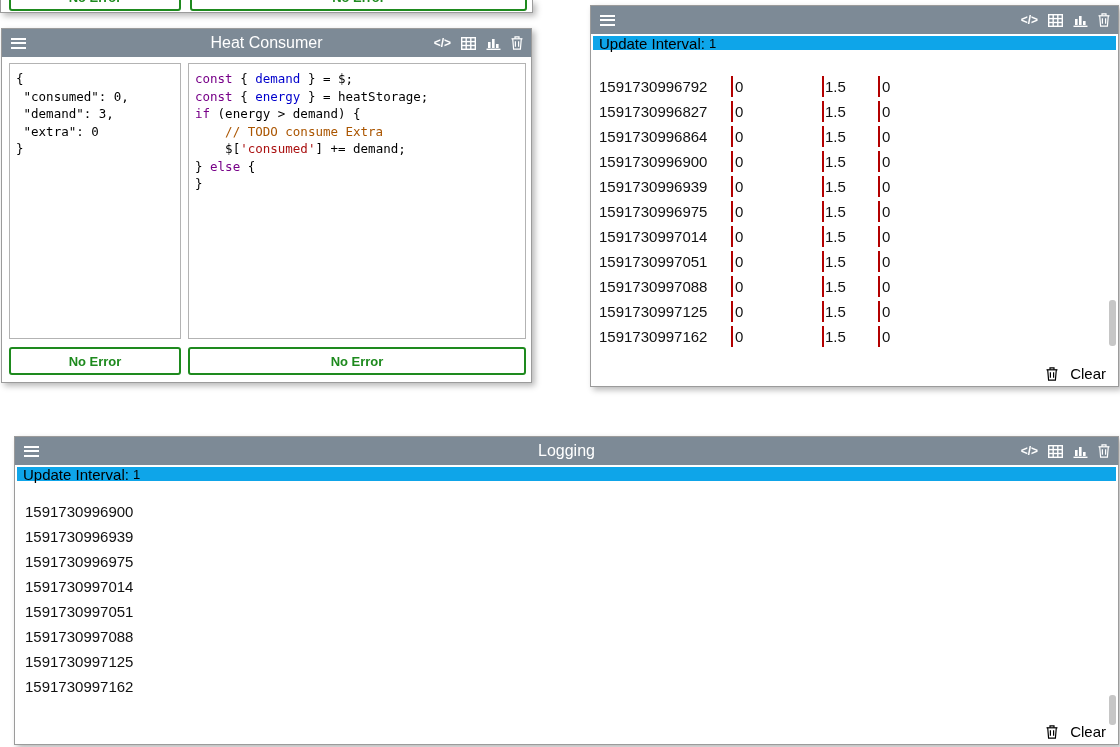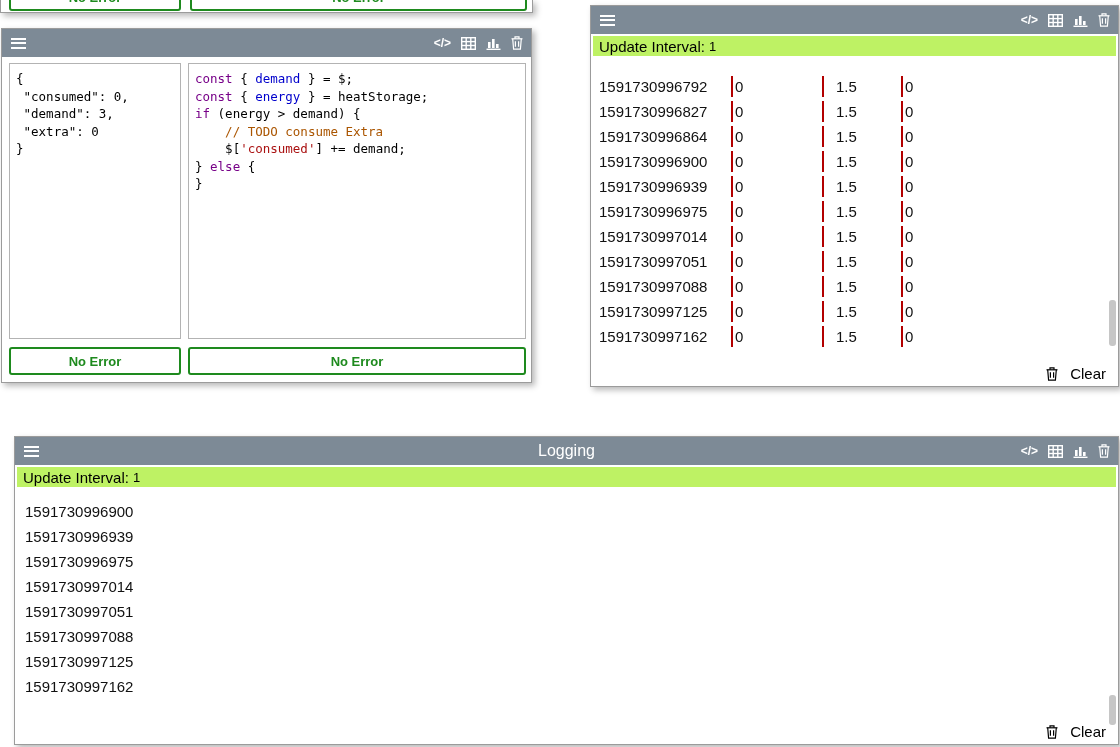--- a/index.html
+++ b/index.html
@@ -49,32 +49,32 @@
   .code-line {
     white-space:pre; font-family:"DejaVu Sans Mono",monospace;
     font-size:12.5px; line-height:17.5px; color:#000;
   }
   .tok-kw  { color:var(--code-keyword,#770088); }
   .tok-def { color:var(--code-def,#0000cc); }
   .tok-str { color:var(--code-string,#aa1111); }
   .tok-com { color:var(--code-comment,#aa5500); }
 
   .update-strip {
-    position:absolute; left:2px; right:2px; top:30px; height:20px;
-    background:#bef264; display:flex; align-items:center;
+    position:absolute; left:2px; right:2px; top:30px; height:14px;
+    background:#0ea5e9; display:flex; align-items:center;
     padding-left:6px; font-size:15px; color:#000;
   }
   .update-value { font-size:13px; margin-left:4px; }
 
   .ec-table { position:absolute; left:1px; right:12px; top:66px; }
   .ec-row  { display:flex; height:25px; align-items:flex-end; }
   .ec-cell { height:21px; line-height:21px; font-size:15px; color:#111; }
   .ec-c0 { width:139px; padding-left:7px; }
   .ec-c1 { width:91px;  border-left:2px solid var(--separator-red,#b30000); padding-left:2px; }
-  .ec-c2 { width:79px;  border-left:2px solid var(--separator-red,#b30000); padding-left:12px; }
+  .ec-c2 { width:56px;  border-left:2px solid var(--separator-red,#b30000); padding-left:1px; }
   .ec-c3 { flex:1;      border-left:2px solid var(--separator-red,#b30000); padding-left:2px; }
 
   .clear-row {
     position:absolute; right:12px; bottom:4px; display:flex;
     align-items:center; gap:12px; font-size:15px; color:#000; cursor:pointer;
   }
   .clear-row .hicon { color:#000; }
 
   .log-list { position:absolute; left:0; top:62px; right:12px; }
   .log-row { height:25px; line-height:25px; padding-left:10px; font-size:15px; color:#111; }
@@ -100,20 +100,21 @@
   <button class="status-btn" style="left:189px;top:-17px;width:337px;">No Error</button>
 </div>
 
 <div class="widget" style="left:1px;top:28px;width:531px;height:355px;">
   <div class="widget-header">
     <div class="hamburger">
         <span></span>
         <span></span>
         <span></span>
       </div>
+    <div class="widget-title">Heat Consumer</div>
     <div class="header-icons">
       <span class="hicon code-glyph">&lt;/&gt;</span>
       <span class="hicon">
         <svg width="15" height="13" viewBox="0 0 15 13">
             <g stroke="currentColor" stroke-width="1.4" fill="none">
               <rect x="0.7" y="0.7" width="13.6" height="11.6"></rect>
               <line x1="0.7" y1="4.6" x2="14.3" y2="4.6"></line>
               <line x1="0.7" y1="8.5" x2="14.3" y2="8.5"></line>
               <line x1="5.2" y1="0.7" x2="5.2" y2="12.3"></line>
               <line x1="9.8" y1="0.7" x2="9.8" y2="12.3"></line>

